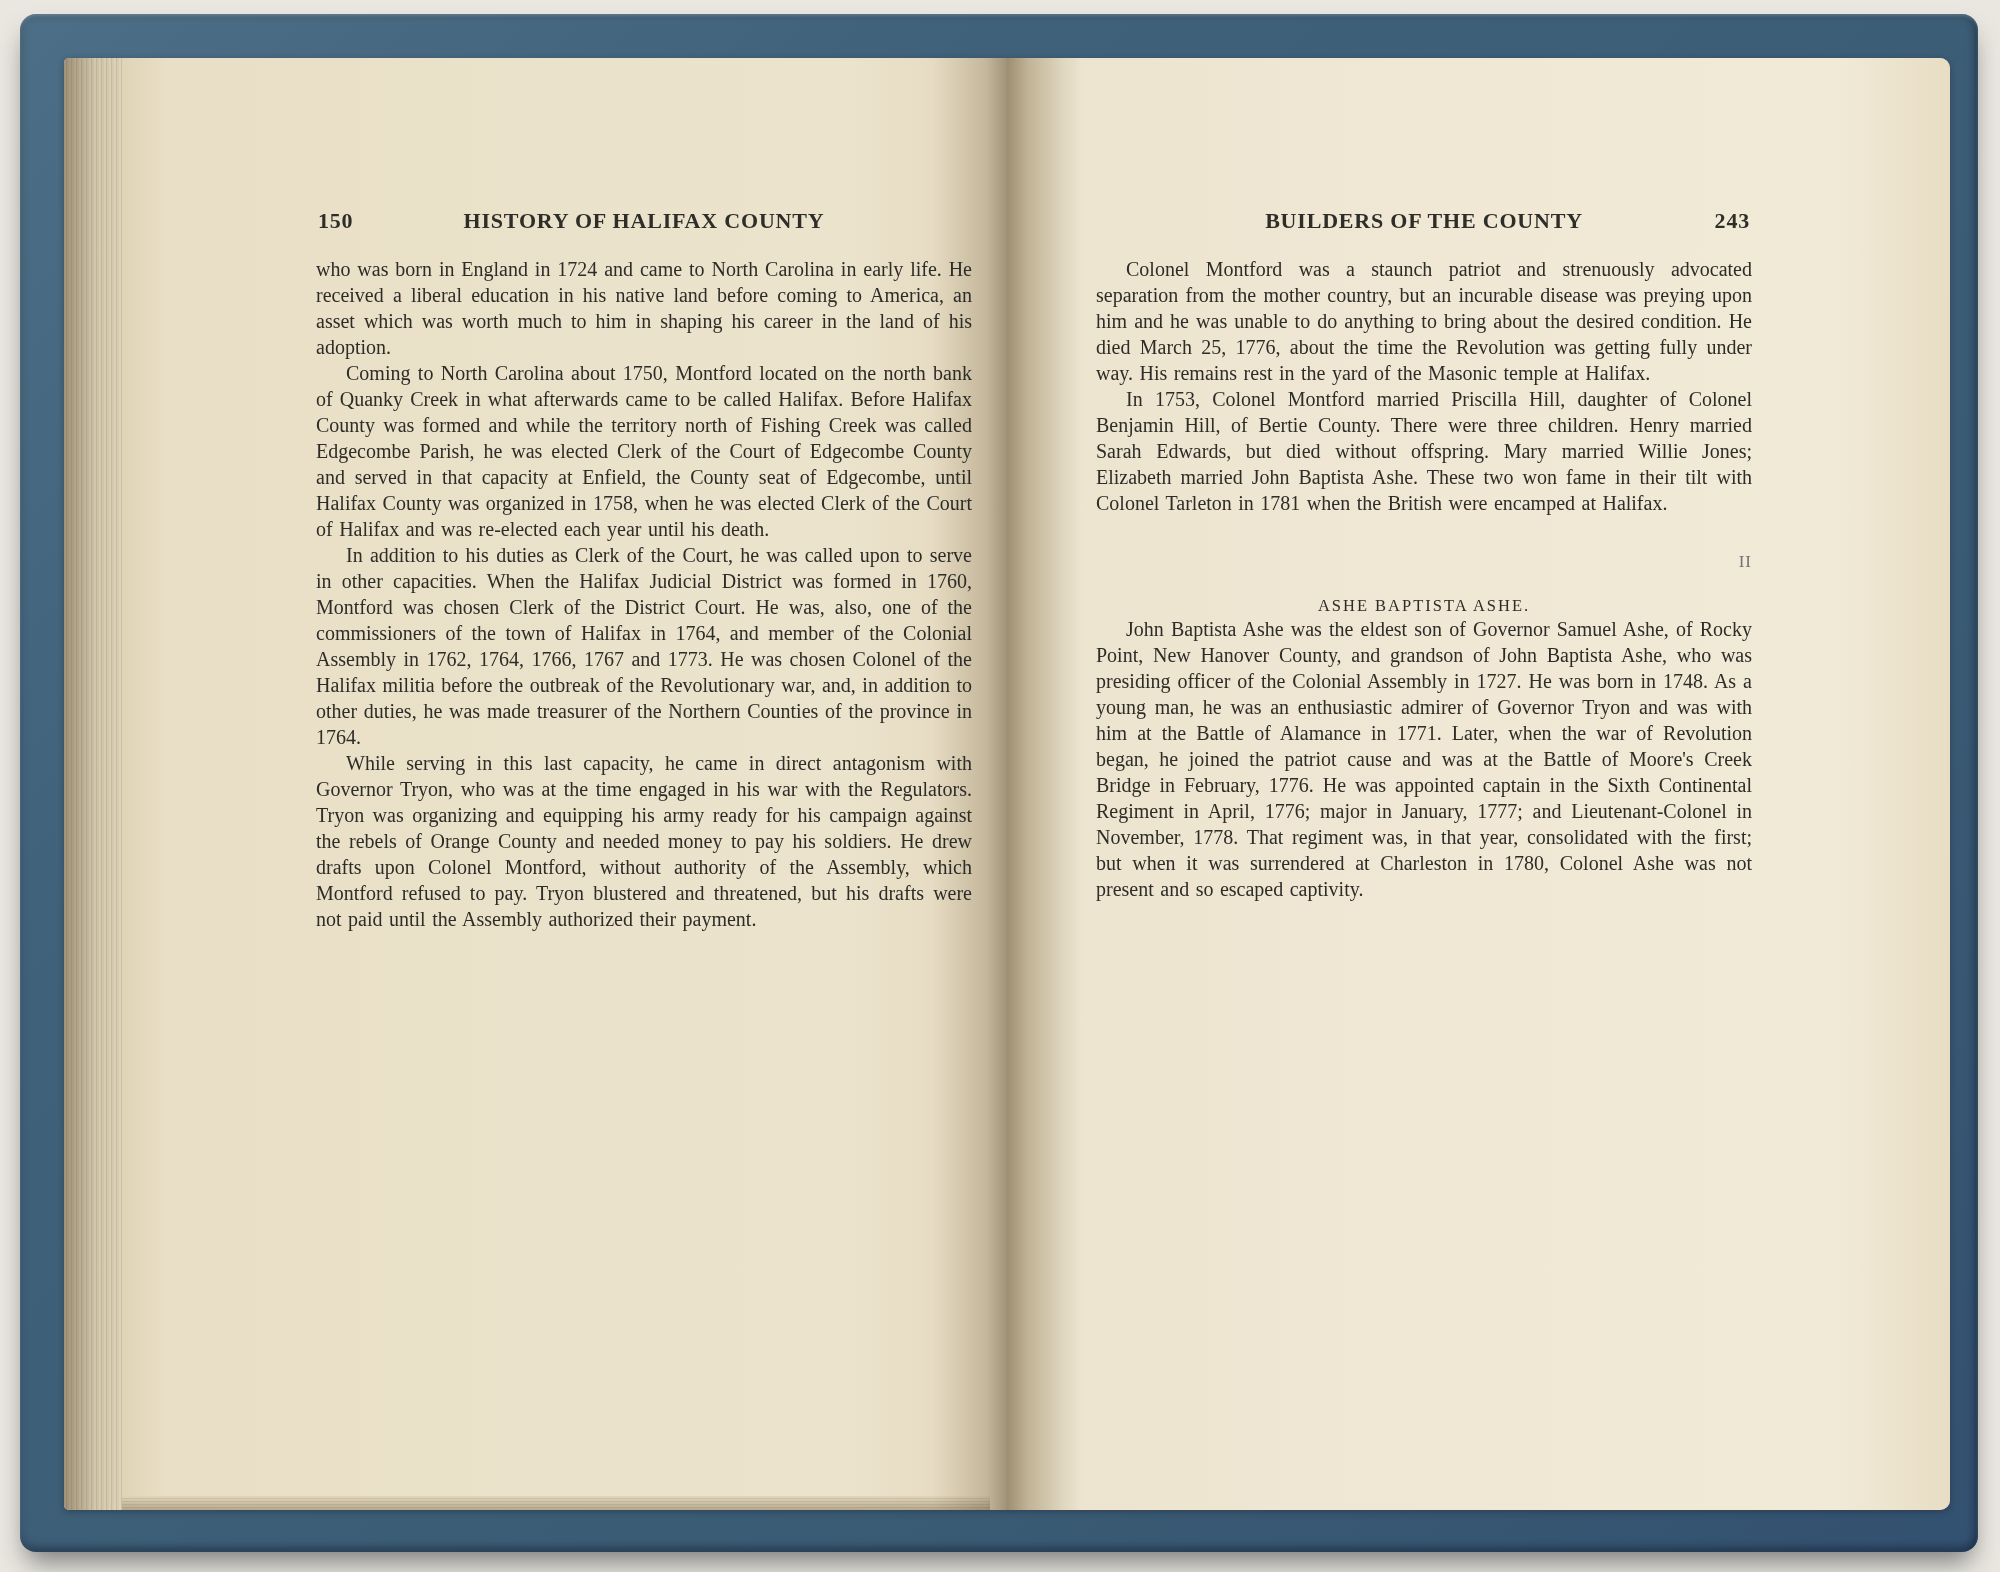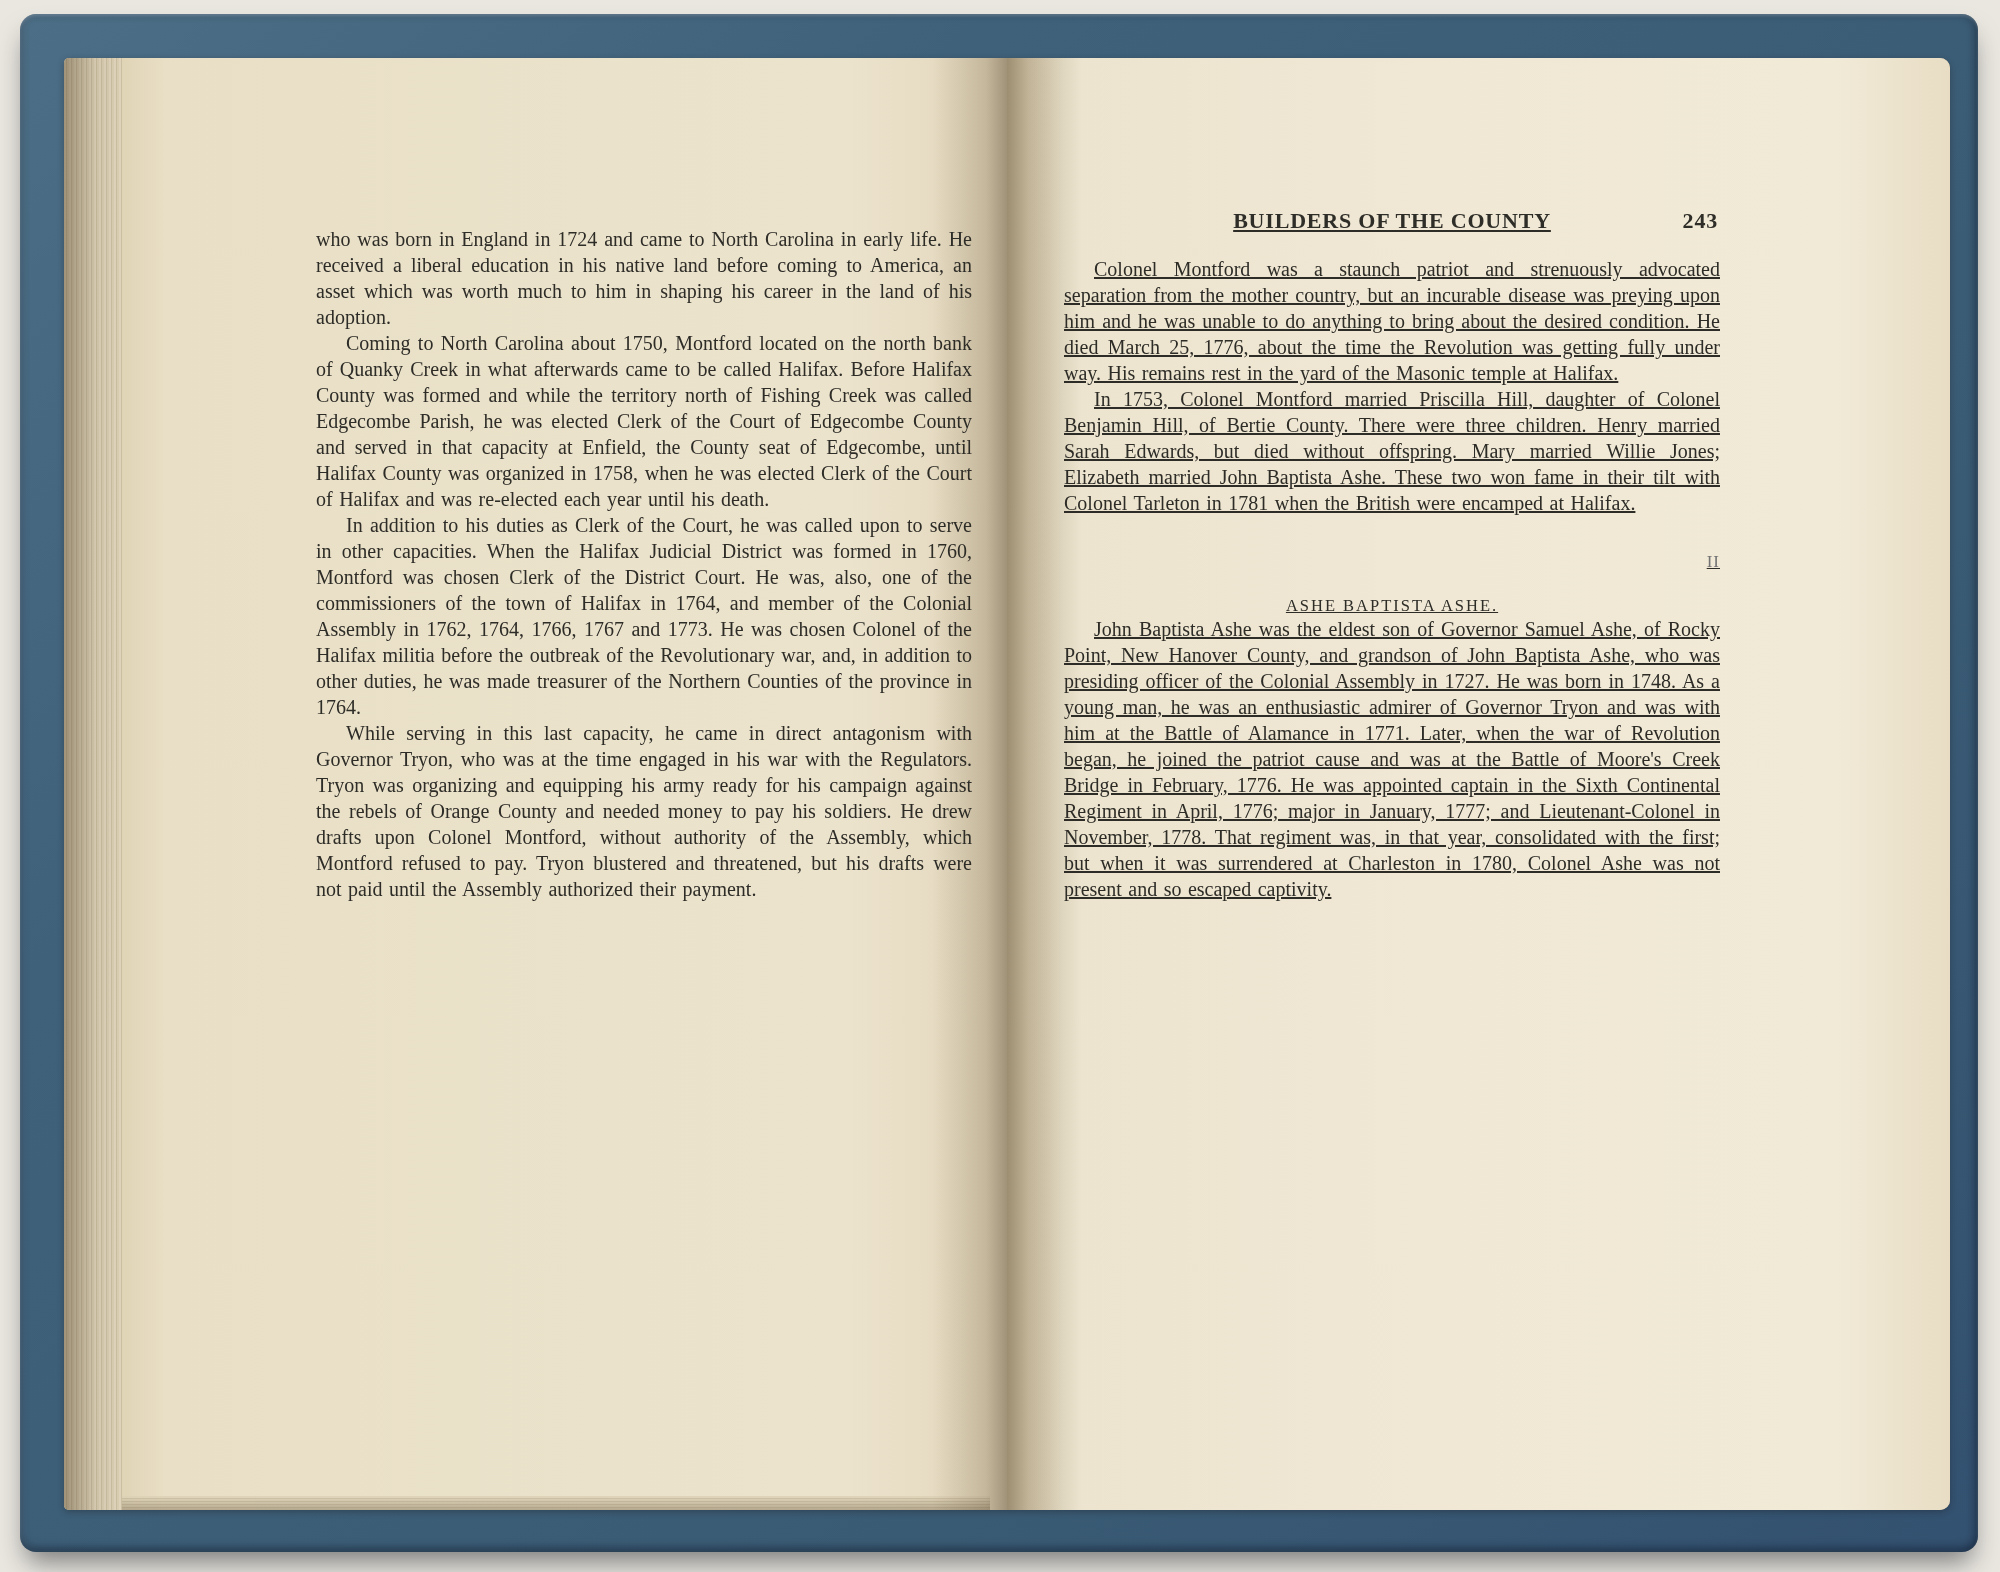--- a/index.html
+++ b/index.html
@@ -98,21 +98,21 @@
     pointer-events: none;
   }
 
   
   .text-col {
     position: absolute;
     width: 656px;
     color: #2d2c27;
   }
   .text-col.left  { left: 252px;  top: 150px; }
-  .text-col.right { left: 1000px; top: 150px; text-decoration: underline; }
+  .text-col.right { left: 1032px; top: 150px; }
 
   .runhead {
     position: relative;
     text-align: center;
     font-weight: 700;
     font-size: 22px;
     letter-spacing: 0.8px;
     color: #2e2d28;
     height: 30px;
   }
@@ -155,20 +155,24 @@
 <div class="book">
   <div class="pages">
 
     <div class="page page-left"></div>
     <div class="page page-right"></div>
     <div class="stack-left"></div>
     <div class="stack-bottom"></div>
     <div class="gutter"></div>
 
     <div class="text-col left">
+      <div class="runhead">
+        <span class="pgnum at-left">150</span>
+        <span class="title">HISTORY OF HALIFAX COUNTY</span>
+      </div>
       <div class="bodytext">
         <p class="noindent">who was born in England in 1724 and came to North Carolina in early life.  He received a liberal education in his native land before coming to America, an asset which was worth much to him in shaping his career in the land of his adoption.</p>
         <p>Coming to North Carolina about 1750, Montford located on the north bank of Quanky Creek in what afterwards came to be called Halifax. Before Halifax County was formed and while the territory north of Fishing Creek was called Edgecombe Parish, he was elected Clerk of the Court of Edgecombe County and served in that capacity at Enfield, the County seat of Edgecombe, until Halifax County was organized in 1758, when he was elected Clerk of the Court of Halifax and was re-elected each year until his death.</p>
         <p>In addition to his duties as Clerk of the Court, he was called upon to serve in other capacities. When the Halifax Judicial District was formed in 1760, Montford was chosen Clerk of the District Court. He was, also, one of the commissioners of the town of Halifax in 1764, and member of the Colonial Assembly in 1762, 1764, 1766, 1767 and 1773.  He was chosen Colonel of the Halifax militia before the outbreak of the Revolutionary war, and, in addition to other duties, he was made treasurer of the Northern Counties of the province in 1764.</p>
         <p>While serving in this last capacity, he came in direct antagonism with Governor Tryon, who was at the time engaged in his war with the Regulators.  Tryon was organizing and equipping his army ready for his campaign against the rebels of Orange County and needed money to pay his soldiers.  He drew drafts upon Colonel Montford, without authority of the Assembly, which Montford refused to pay.  Tryon blustered and threatened, but his drafts were not paid until the Assembly authorized their payment.</p>
       </div>
     </div>
 
     <div class="text-col right">
       <div class="runhead">

